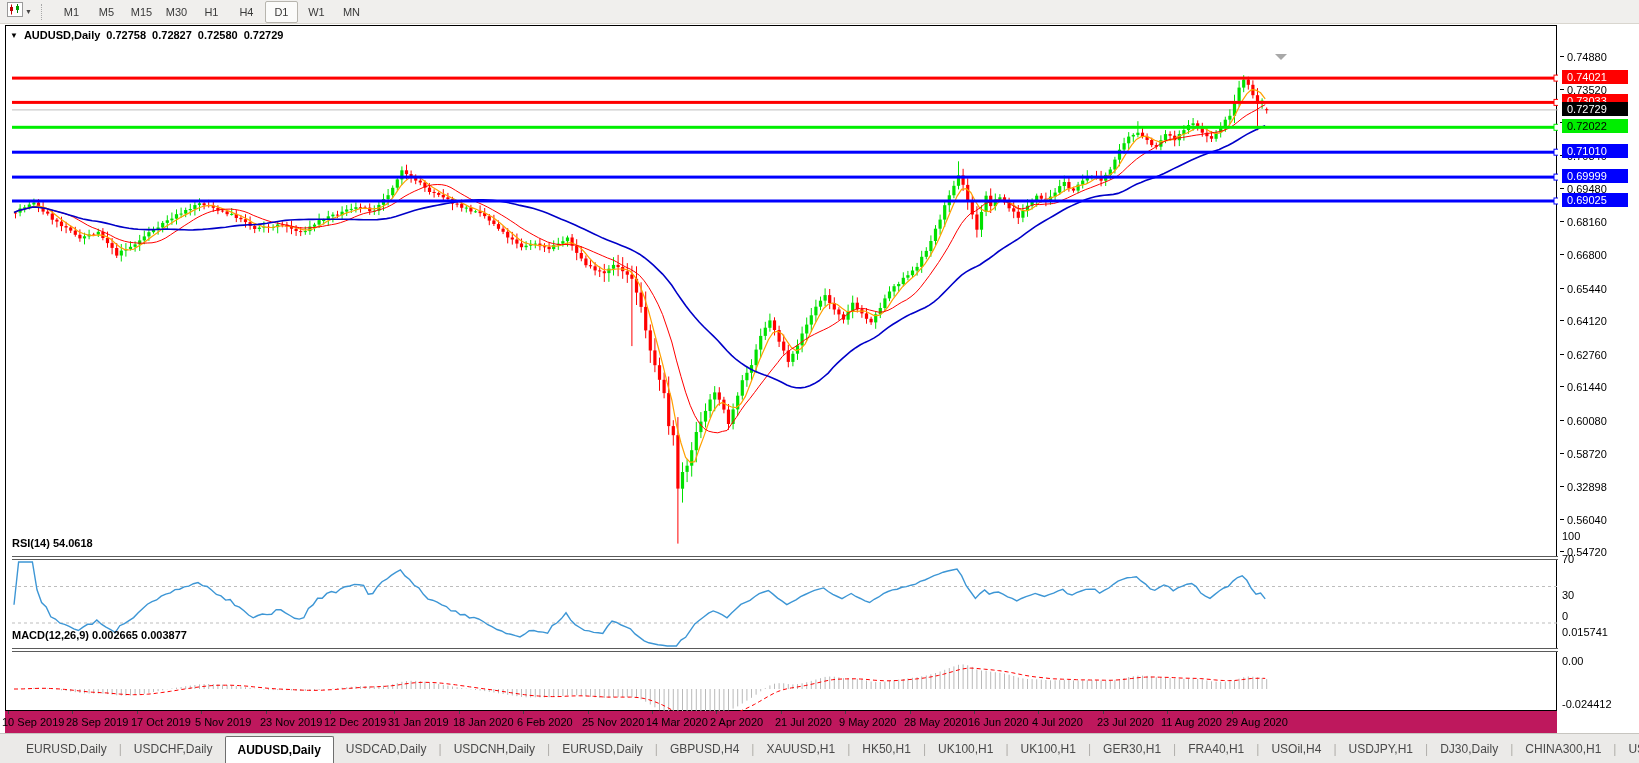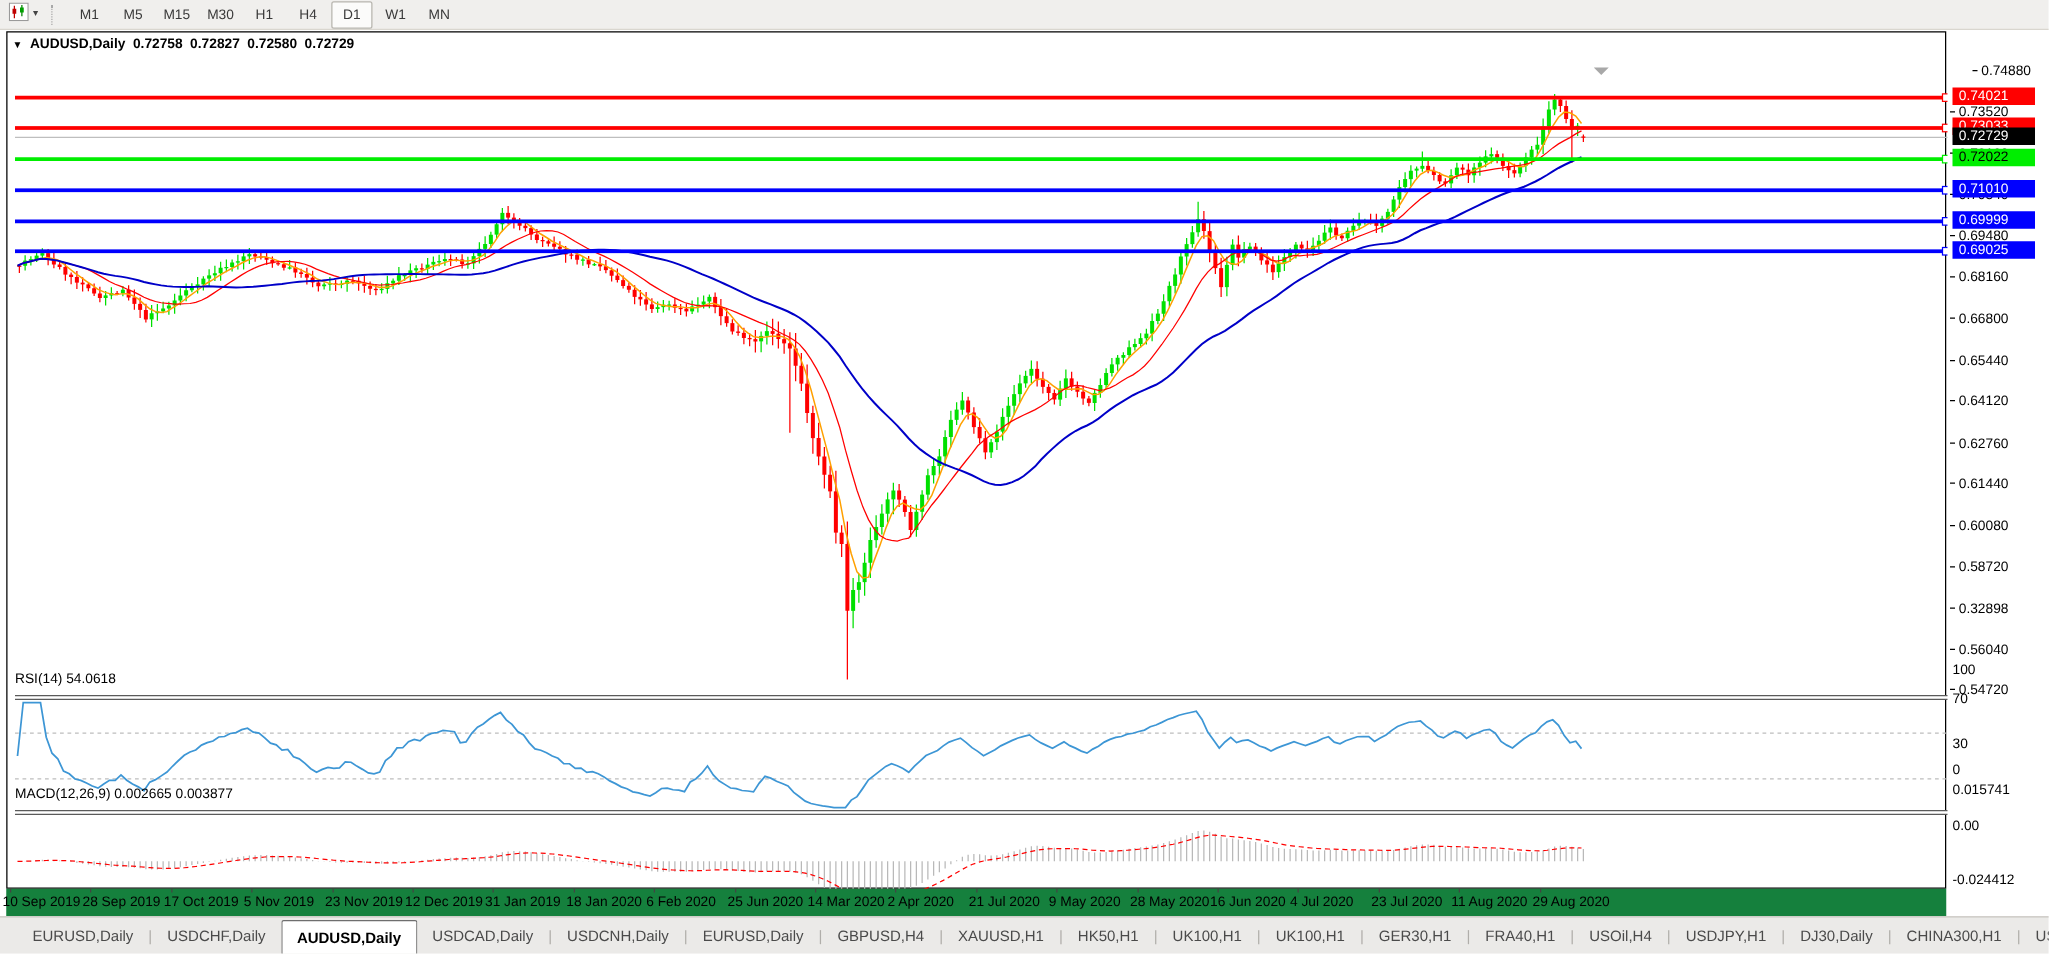--- a/index.html
+++ b/index.html
@@ -20,31 +20,31 @@
   .pane-svg{position:absolute;display:block;}
   #svg-main{left:6px;top:26px;}
   #svg-rsi{left:6px;top:534px;}
   #svg-macd{left:6px;top:626px;}
   .pane-sep{position:absolute;left:6px;width:1550px;height:4px;background:#fff;
             border-top:1px solid #5a5a5a;border-bottom:1px solid #5a5a5a;box-sizing:border-box;cursor:row-resize;}
   #sep-rsi{top:530px;} #sep-macd{top:622px;}
   #chart-title{position:absolute;left:10px;top:29px;font-size:11px;font-weight:700;color:#000;
                display:flex;align-items:center;gap:6px;white-space:nowrap;}
   #chart-title .caret{font-size:8px;}
-  .pane-label{position:absolute;font-size:11px;color:#000;white-space:nowrap;}
+  .pane-label{position:absolute;font-size:11px;color:#000;white-space:nowrap;font-weight:bold;}
   #rsi-label{left:12px;top:537px;} #macd-label{left:12px;top:629px;}
   
   #scale-col{position:absolute;left:1558px;top:25px;width:81px;height:686px;background:#fff;font-size:11px;color:#000;}
   .ptick{position:absolute;left:2px;height:13px;display:flex;align-items:center;gap:3px;white-space:nowrap;}
   .ptick .dash{width:4px;height:1px;background:#000;}
   .pbadge{position:absolute;left:4px;width:66px;height:14px;line-height:14px;padding-left:5px;
           box-sizing:border-box;font-size:11px;white-space:nowrap;}
   .itick{position:absolute;left:4px;height:13px;line-height:13px;white-space:nowrap;}
   
-  #date-axis{position:absolute;left:5px;top:711px;width:1552px;height:22px;background:#15803d;font-size:11px;color:#000;}
+  #date-axis{position:absolute;left:5px;top:711px;width:1552px;height:22px;background:#be185d;font-size:11px;color:#000;}
   .dtick{position:absolute;top:0;width:1px;height:3px;background:#444;}
   .dlabel{position:absolute;top:5px;white-space:nowrap;}
   
   #tabbar{position:absolute;left:0;top:733px;width:1639px;height:30px;background:#ebeae8;
           border-top:1px solid #c7c5c0;display:flex;align-items:stretch;font-size:12px;color:#4a4a4a;
           box-sizing:border-box;padding-left:14px;}
   .tab{display:flex;align-items:center;padding:0 12px;white-space:nowrap;cursor:default;}
   .tab.active{background:#fff;border:1px solid #6e6e6e;border-bottom:none;border-radius:2px 2px 0 0;
               font-weight:700;color:#000;margin-top:2px;}
   .tabsep{align-self:center;color:#b0aeaa;}
@@ -952,21 +952,21 @@
   <span>0.72758</span>
   <span>0.72827</span>
   <span>0.72580</span>
   <span>0.72729</span>
 </div>
 
 <div id="rsi-label" class="pane-label">RSI(14) 54.0618</div>
 <div id="macd-label" class="pane-label">MACD(12,26,9) 0.002665 0.003877</div>
 
 <div id="scale-col">
-    <div class="ptick" style="top: 25px; margin-left: 18px;">
+    <div class="ptick" style="top: 25px;">
       <span class="dash"></span>
       <span>0.74880</span>
     </div>
     <div class="ptick" style="top: 58px;">
       <span class="dash"></span>
       <span>0.73520</span>
     </div>
     <div class="ptick" style="top: 91px;">
       <span class="dash"></span>
       <span>0.72160</span>
@@ -1051,21 +1051,21 @@
     <div class="dlabel" style="left: 255px;">23 Nov 2019</div>
     <div class="dtick" style="left: 325px;"></div>
     <div class="dlabel" style="left: 319px;">12 Dec 2019</div>
     <div class="dtick" style="left: 389px;"></div>
     <div class="dlabel" style="left: 383px;">31 Jan 2019</div>
     <div class="dtick" style="left: 454px;"></div>
     <div class="dlabel" style="left: 448px;">18 Jan 2020</div>
     <div class="dtick" style="left: 518px;"></div>
     <div class="dlabel" style="left: 512px;">6 Feb 2020</div>
     <div class="dtick" style="left: 583px;"></div>
-    <div class="dlabel" style="left: 577px;">25 Jun 2020</div>
+    <div class="dlabel" style="left: 577px;">25 Nov 2020</div>
     <div class="dtick" style="left: 647px;"></div>
     <div class="dlabel" style="left: 641px;">14 Mar 2020</div>
     <div class="dtick" style="left: 711px;"></div>
     <div class="dlabel" style="left: 705px;">2 Apr 2020</div>
     <div class="dtick" style="left: 776px;"></div>
     <div class="dlabel" style="left: 770px;">21 Jul 2020</div>
     <div class="dtick" style="left: 840px;"></div>
     <div class="dlabel" style="left: 834px;">9 May 2020</div>
     <div class="dtick" style="left: 905px;"></div>
     <div class="dlabel" style="left: 899px;">28 May 2020</div>

